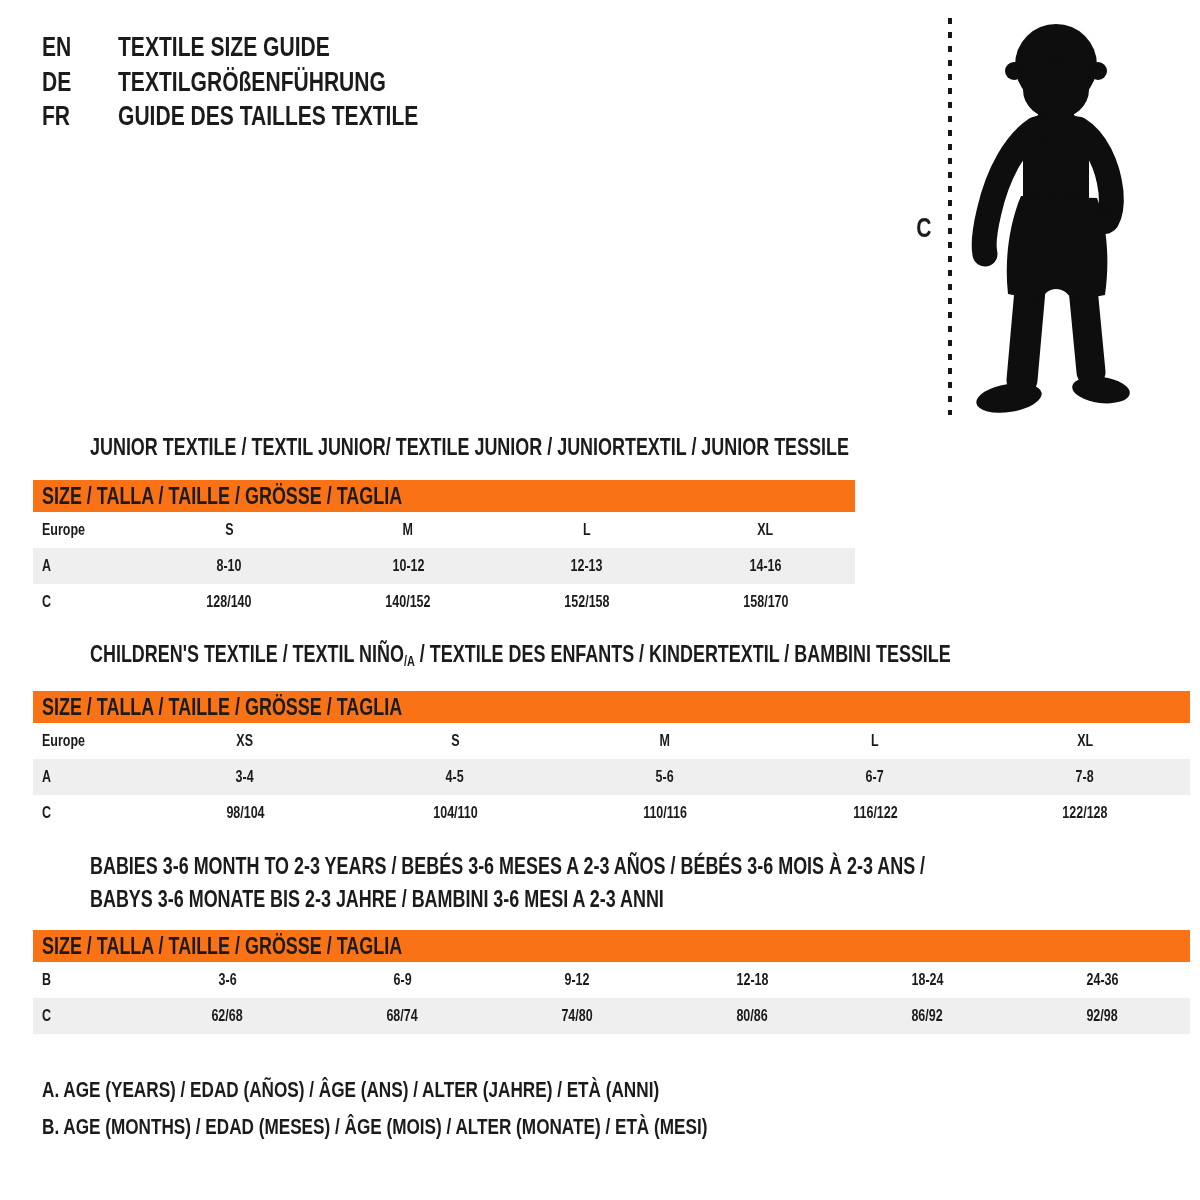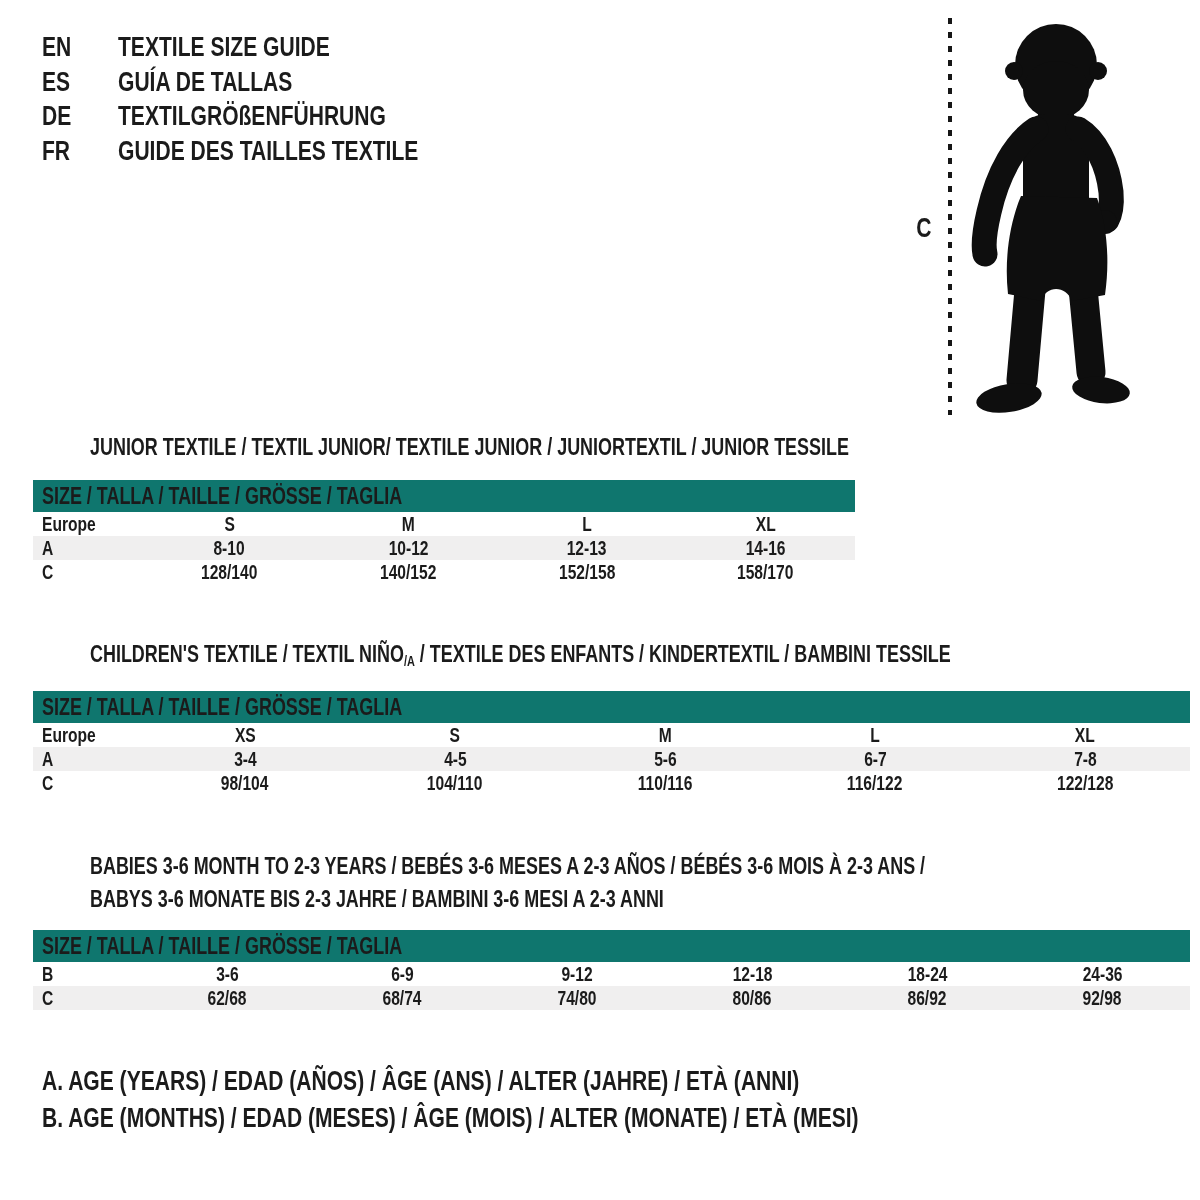--- a/index.html
+++ b/index.html
@@ -31,48 +31,44 @@
   #title-s1 { top: 434px; }
   #title-s2 { top: 641px; }
   #title-s3 { top: 850px; line-height: 33px; }
 
   
   .tbl { position: absolute; left: 33px; }
   #tbl-1 { top: 480px; width: 822px; }
   #tbl-2 { top: 691px; width: 1157px; }
   #tbl-3 { top: 930px; width: 1157px; }
   .bar {
-    background: #0f766e; height: 32px;
+    background: #f97316; height: 32px;
     display: flex; align-items: center;
     padding-left: 9px; box-sizing: border-box;
     font-size: 23px;
   }
-  .trow { display: grid; align-items: center; height: 24px; font-size: 20px; }
+  .trow { display: grid; align-items: center; height: 36px; font-size: 16px; }
   .trow.shaded { background: #f0efef; }
   #tbl-1 .trow { grid-template-columns: 107px repeat(4, 1fr); }
   #tbl-2 .trow { grid-template-columns: 107px repeat(5, 1fr); }
   #tbl-3 .trow { grid-template-columns: 107px repeat(6, 1fr); }
   .lbl { padding-left: 9px; }
   .val { text-align: center; }
 
   
   .notes { position: absolute; left: 42px; top: 1066px; }
-  .note-row { height: 37px; display: flex; align-items: flex-start; font-size: 27px; }
+  .note-row { height: 37px; display: flex; align-items: flex-end; font-size: 22px; }
 </style>
 </head>
 <body>
 
 <div class="langs">
   <div class="lang-row">
     <span class="lang-code"><span class="cx">EN</span></span>
     <span class="cx">TEXTILE SIZE GUIDE</span>
-  </div>
-  <div class="lang-row">
-    <span class="lang-code"><span class="cx">ES</span></span>
-    <span class="cx">GUÍA DE TALLAS</span>
   </div>
   <div class="lang-row">
     <span class="lang-code"><span class="cx">DE</span></span>
     <span class="cx">TEXTILGRÖßENFÜHRUNG</span>
   </div>
   <div class="lang-row">
     <span class="lang-code"><span class="cx">FR</span></span>
     <span class="cx">GUIDE DES TAILLES TEXTILE</span>
   </div>
 </div>

